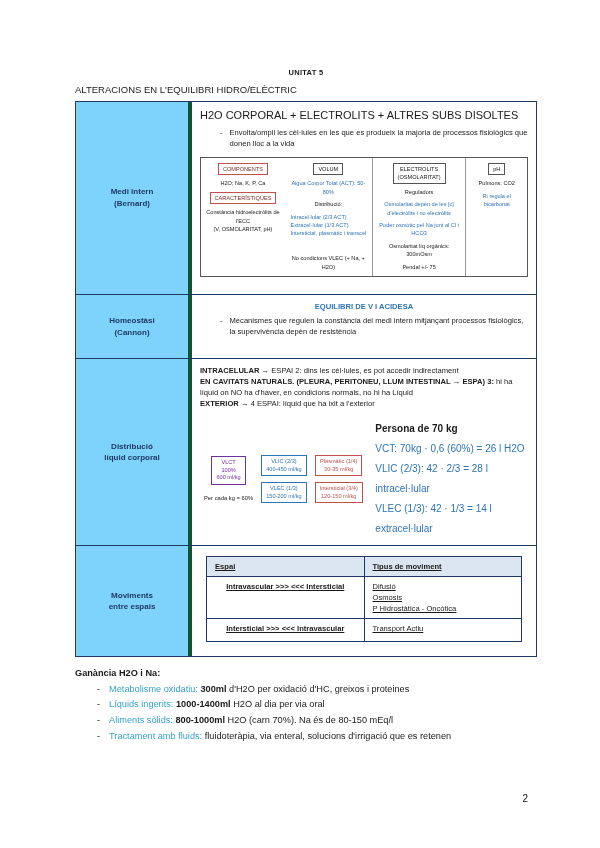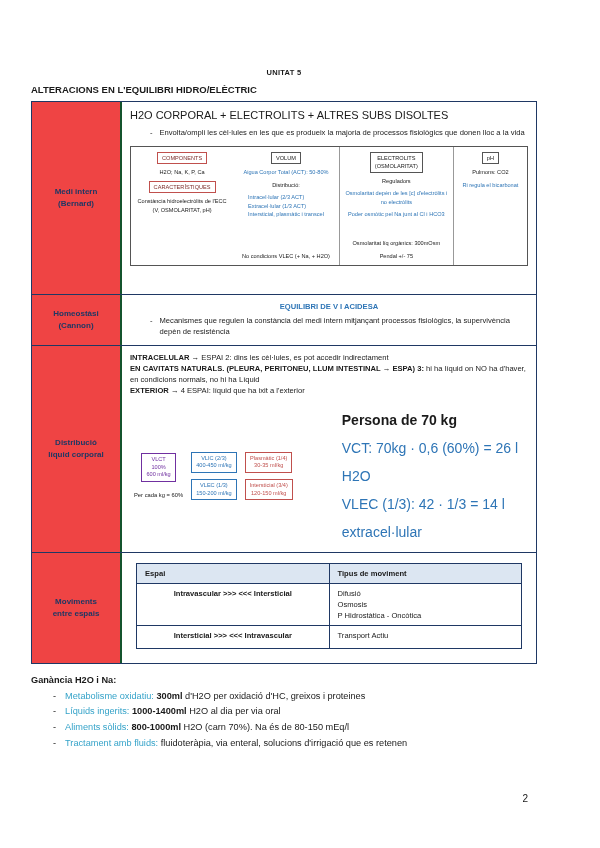--- a/index.html
+++ b/index.html
@@ -1,32 +1,32 @@
 <!DOCTYPE html>
 <html><head>
 <meta charset="utf-8">
 <style>
   html,body{margin:0;padding:0;background:#ffffff;}
   .page{position:relative;width:600px;height:848px;background:#ffffff;overflow:hidden;
         font-family:"Liberation Sans",sans-serif;color:#1a1a1a;}
-  .content{margin:0 63px 0 31px;}
+  .content{margin:0 63px 0 75px;}
   .unit{margin-top:68px;text-align:center;font-size:7.5px;font-weight:bold;letter-spacing:.3px;}
-  .doc-title{margin-top:7px;font-size:9.5px;font-weight:bold;}
+  .doc-title{margin-top:7px;font-size:9.5px;font-weight:normal;}
   .preline{white-space:pre-line;}
   .blue{color:#2e75b6;}
   .teal{color:#35a3c9;}
   b{font-weight:bold;}
 
   
   .main-table{margin-top:6px;border:1.4px solid #1f3864;}
   .trow{display:flex;border-top:1px solid #1f3864;}
   .trow:first-child{border-top:none;}
-  .label-cell{width:72px;min-width:72px;background:#ef4444;border-right:2px solid #14532d;
+  .label-cell{width:72px;min-width:72px;background:#7dd3fc;border-right:4px solid #14532d;
               display:flex;align-items:center;justify-content:center;text-align:center;
-              font-weight:bold;color:#1f3864;font-size:8px;padding:8px;white-space:pre-line;line-height:1.45;}
+              font-weight:bold;color:#1f3864;font-size:8px;padding:20px;white-space:pre-line;line-height:1.45;}
   .content-cell{flex:1;padding:6px 8px;font-size:7.6px;line-height:1.45;}
   .r1{min-height:192px;} .r2{min-height:50px;} .r3{min-height:176px;} .r4{min-height:110px;}
 
   .cell-title{font-size:11px;}
   .bullet-line{display:flex;gap:7px;margin-top:3px;padding-left:20px;}
   .bullet-line .dash{flex:0 0 auto;}
 
   
   .diagram1{margin-top:8px;border:1px solid #555;display:flex;min-height:118px;}
   .dcol{padding:5px 4px;font-size:5.6px;line-height:1.5;display:flex;flex-direction:column;align-items:center;text-align:center;gap:4px;}
@@ -38,26 +38,26 @@
 
   
   .d3-wrap{display:flex;margin-top:10px;align-items:center;}
   .d3-left{width:52%;display:flex;align-items:center;gap:8px;padding-left:4px;}
   .d3col{display:flex;flex-direction:column;gap:6px;align-items:center;}
   .d3box{border:1px solid;padding:2px 4px;font-size:5.6px;text-align:center;line-height:1.35;white-space:pre-line;background:#fff;}
   .d3box.purple{border-color:#7030a0;color:#7030a0;}
   .d3box.bluebx{border-color:#2e75b6;color:#2e75b6;}
   .d3box.redbx{border-color:#c0504d;color:#c0504d;}
   .d3cap{font-size:5.8px;margin-top:3px;text-align:center;}
-  .d3-right{width:48%;font-size:14px;line-height:2.0;padding-left:6px;}
+  .d3-right{width:48%;font-size:10px;line-height:2.0;padding-left:6px;}
   .persona{font-weight:bold;}
 
   
   .inner-table{margin:4px 6px 6px 6px;border:1px solid #1f3864;}
-  .it-row{display:flex;border-top:1px solid #1f3864;}
+  .it-row{display:flex;border-top:1px solid #1f3864;text-decoration:underline;}
   .it-row:first-child{border-top:none;}
   .it-espai{width:50%;border-right:1px solid #1f3864;padding:4px 8px;}
   .it-tipus{width:50%;padding:4px 8px;}
   .it-head{background:#dce6f2;font-weight:bold;}
   .it-espai.val{font-weight:bold;text-align:center;padding-bottom:7px;}
 
   
   .bottom{margin-top:9px;font-size:9.2px;line-height:1.7;}
   .g-title{font-weight:bold;}
   .g-item{display:flex;gap:9px;padding-left:22px;}
@@ -155,20 +155,21 @@
               <div class="d3col">
                 <span class="d3box redbx">Plasmàtic (1/4)
 30-35 ml/kg</span>
                 <span class="d3box redbx">Intersticial (3/4)
 120-150 ml/kg</span>
               </div>
             </div>
             <div class="d3-right">
               <div class="persona">Persona de 70 kg</div>
               <div class="blue">VCT: 70kg · 0,6 (60%) = 26 l H2O</div>
+              <div class="blue">VLIC (2/3): 42 · 2/3 = 28 l intracel·lular</div>
               <div class="blue">VLEC (1/3): 42 · 1/3 = 14 l extracel·lular</div>
             </div>
           </div>
         </div>
       </div>
 
       <div class="trow r4">
         <div class="label-cell">Moviments
 entre espais</div>
         <div class="content-cell">

